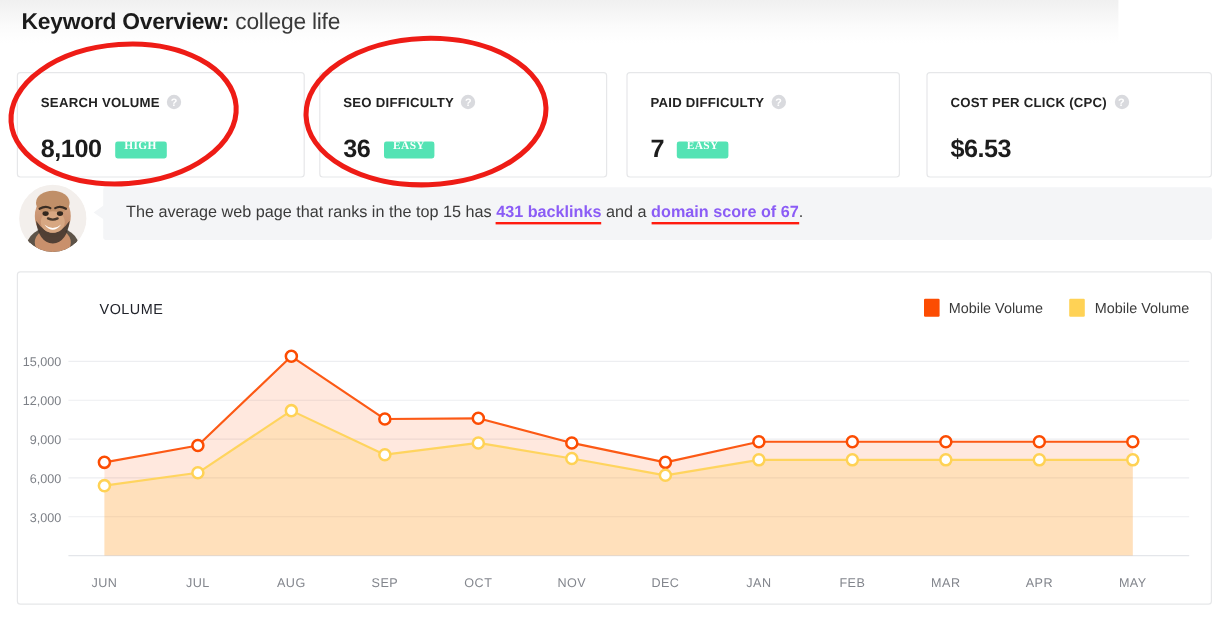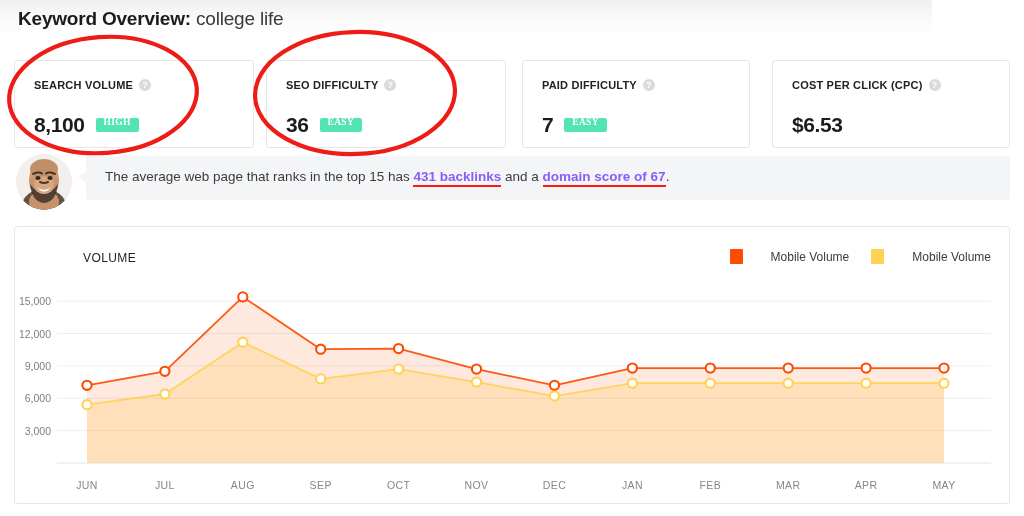--- a/index.html
+++ b/index.html
@@ -75,21 +75,21 @@
   
   #chart-card {
     position: absolute; left: 14px; top: 226px; width: 996px; height: 278px;
     background: #ffffff; border: 1px solid #e6e7e9; border-radius: 3px;
   }
   #chart-title {
     position: absolute; left: 20px; top: 24px;
     font-size: 12px; font-weight: normal; letter-spacing: 0.4px; color: #20222a; margin-left: 48px;
   }
   #legend { position: absolute; right: 18px; top: 22px; display: flex; align-items: center; }
-  .legend-item { display: flex; align-items: center; margin-left: 22px; gap: 20px; }
+  .legend-item { display: flex; align-items: center; margin-left: 22px; }
   .legend-swatch { width: 13px; height: 15px; border-radius: 1px; margin-right: 8px; }
   .legend-label { font-size: 12px; color: #3c3c3c; white-space: nowrap; }
 
   #plot { position: absolute; left: 0; top: 0; width: 996px; height: 278px; }
 
   
   #annotations { position: absolute; left: 0; top: 0; width: 1024px; height: 516px; pointer-events: none; }
 </style>
 </head>
 <body>

